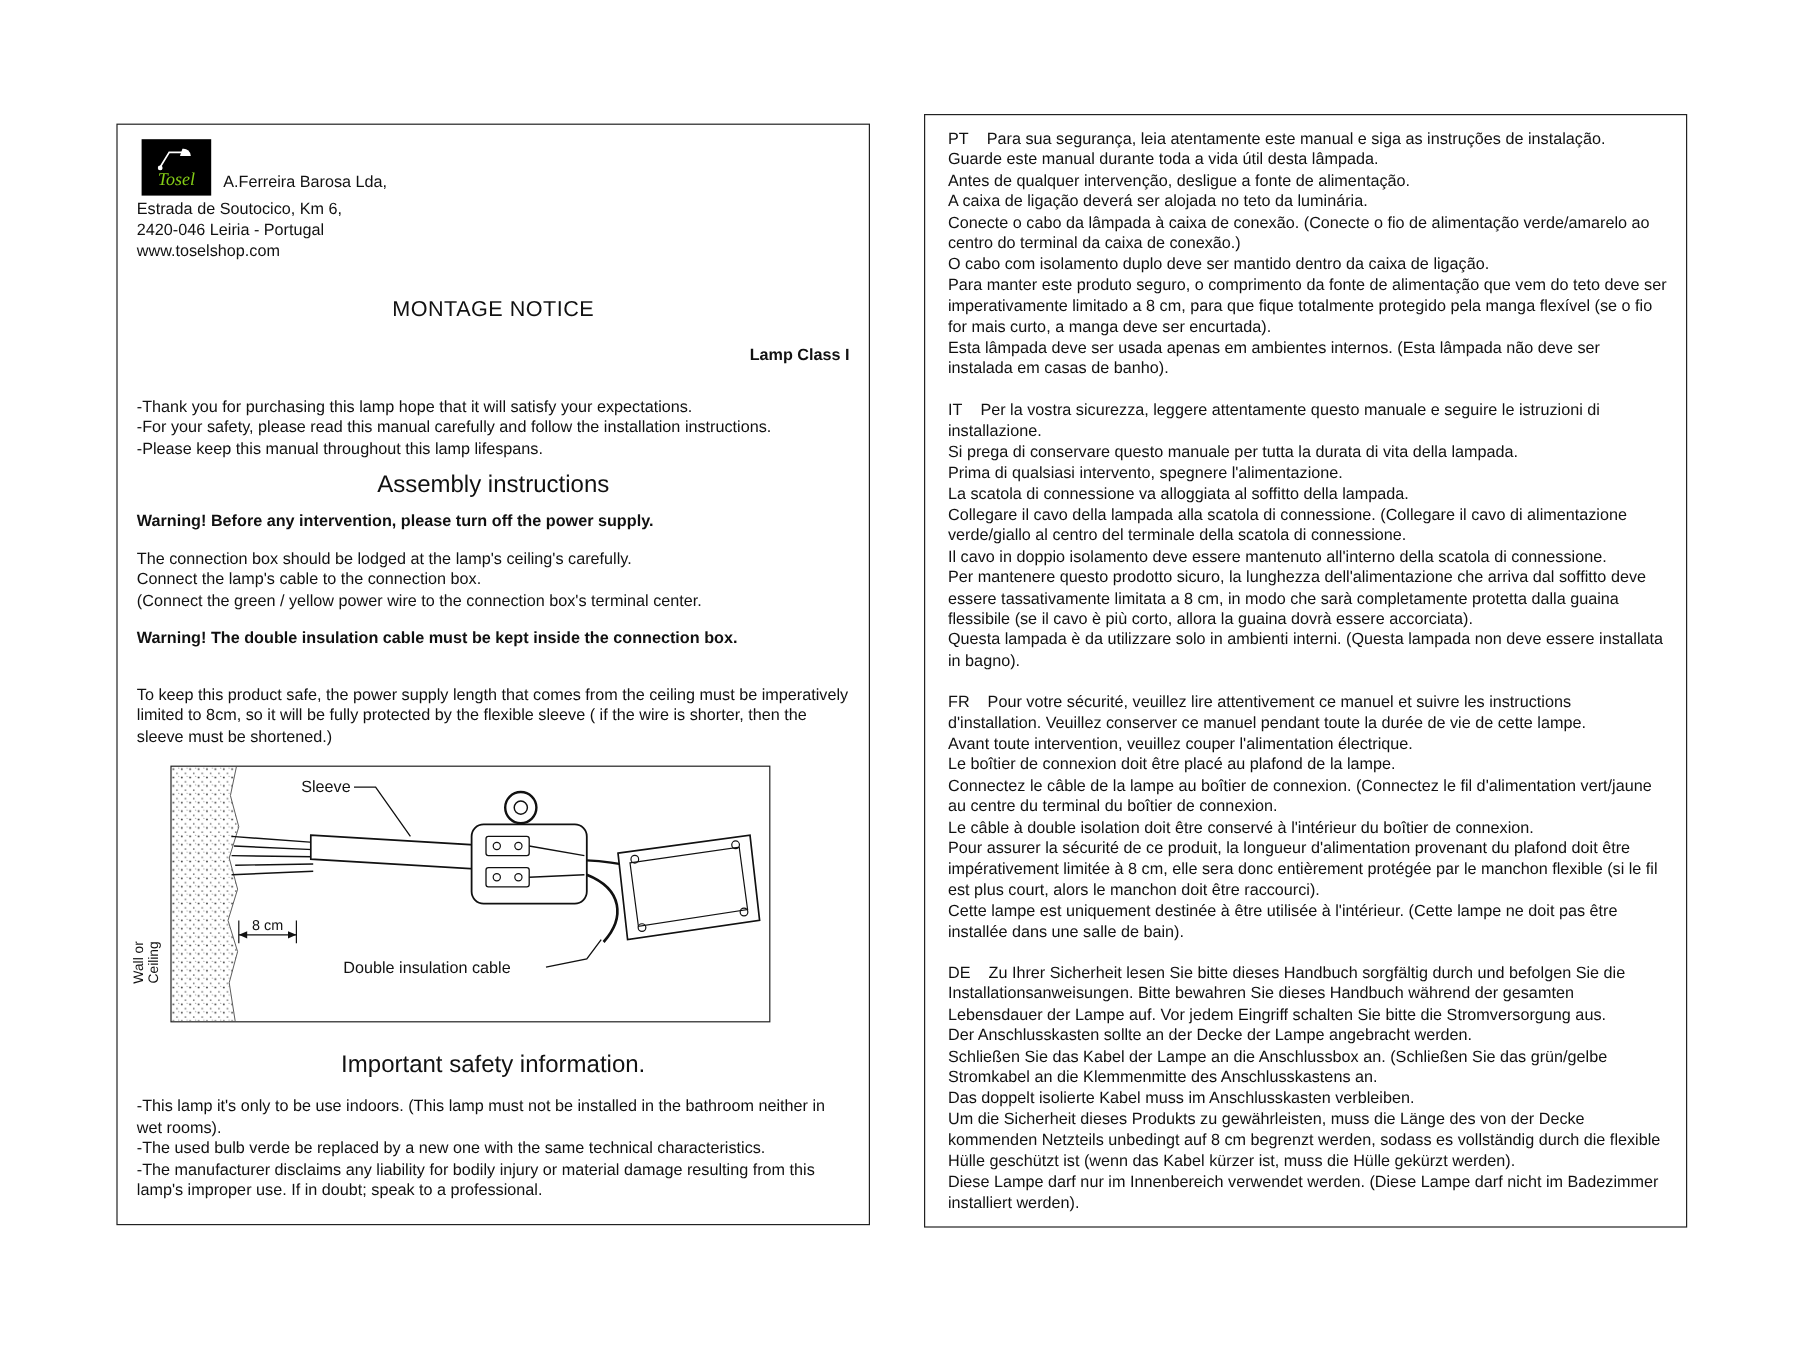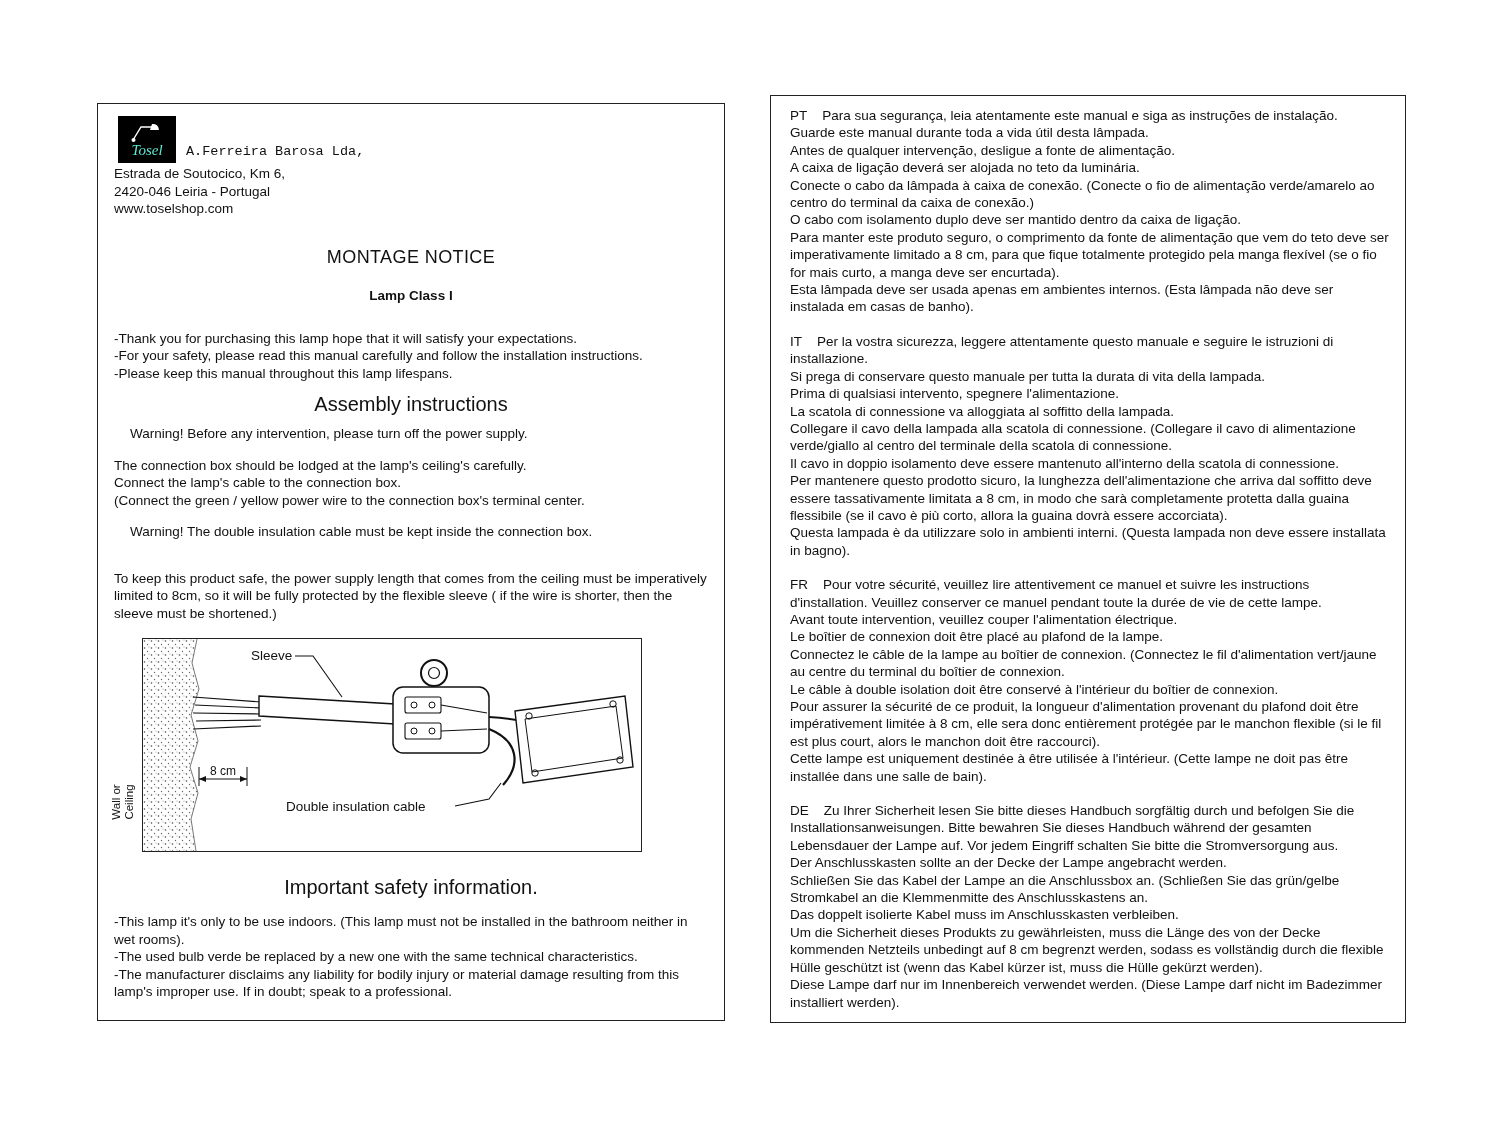--- a/index.html
+++ b/index.html
@@ -9,33 +9,33 @@
     overflow:hidden;
   }
   .pagebox{
     position:absolute;border:1px solid #222;background:#fff;box-sizing:border-box;
   }
   .left-page{left:97px;top:103px;width:628px;height:918px;padding:12px 16px 0 16px;}
   .right-page{left:770px;top:95px;width:636px;height:928px;padding:11px 15px 0 19px;}
 
   
   .logo-row{display:flex;align-items:flex-end;gap:10px;margin:0 0 2px 4px;}
-  .logo{width:58px;height:47px;background:#000;color:#5eead4;display:flex;flex-direction:column;
+  .logo{width:58px;height:47px;background:#000;color:#84cc16;display:flex;flex-direction:column;
         align-items:center;justify-content:center;flex:0 0 auto;}
   .logo-word{font-family:"Liberation Serif","DejaVu Serif",serif;font-style:italic;
              font-size:15px;line-height:15px;margin-top:1px;}
   .addr{font-size:13.5px;line-height:17.5px;}
-  .addr-beside{padding-bottom:3px;font-family:Liberation Mono, monospace;}
+  .addr-beside{padding-bottom:3px;}
   .doc-title{font-size:18px;font-weight:400;letter-spacing:.4px;text-align:center;margin:29px 0 0;}
-  .doc-subtitle{font-size:13.5px;font-weight:bold;text-align:center;margin:20px 0 0;}
+  .doc-subtitle{font-size:13.5px;font-weight:bold;text-align:right;margin:20px 0 0;}
   .blk{margin:0;}
   .intro{margin-top:27px;}
   .line{font-size:13.5px;line-height:17.5px;}
   .sec-heading{font-size:20px;font-weight:400;text-align:center;margin:11px 0 0;}
-  .warning{font-size:13.5px;line-height:17.5px;font-weight:normal;margin:9px 16px 0;}
+  .warning{font-size:13.5px;line-height:17.5px;font-weight:bold;margin:9px 0 0;}
   .connection{margin-top:14px;}
   .warning2{margin-top:14px;}
   .para{font-size:13.5px;line-height:17.5px;margin:29px 0 0;}
   .safety-h{margin-top:24px;}
   .safety{margin-top:14px;}
 
   
   .diagram{position:relative;width:498px;height:212px;border:1.3px solid #222;margin:16px 0 0 28px;}
   .diagram svg text{font-family:"Liberation Sans","DejaVu Sans",sans-serif;fill:#111;}
   .wall-label{position:absolute;left:-46px;top:150px;width:52px;text-align:center;

